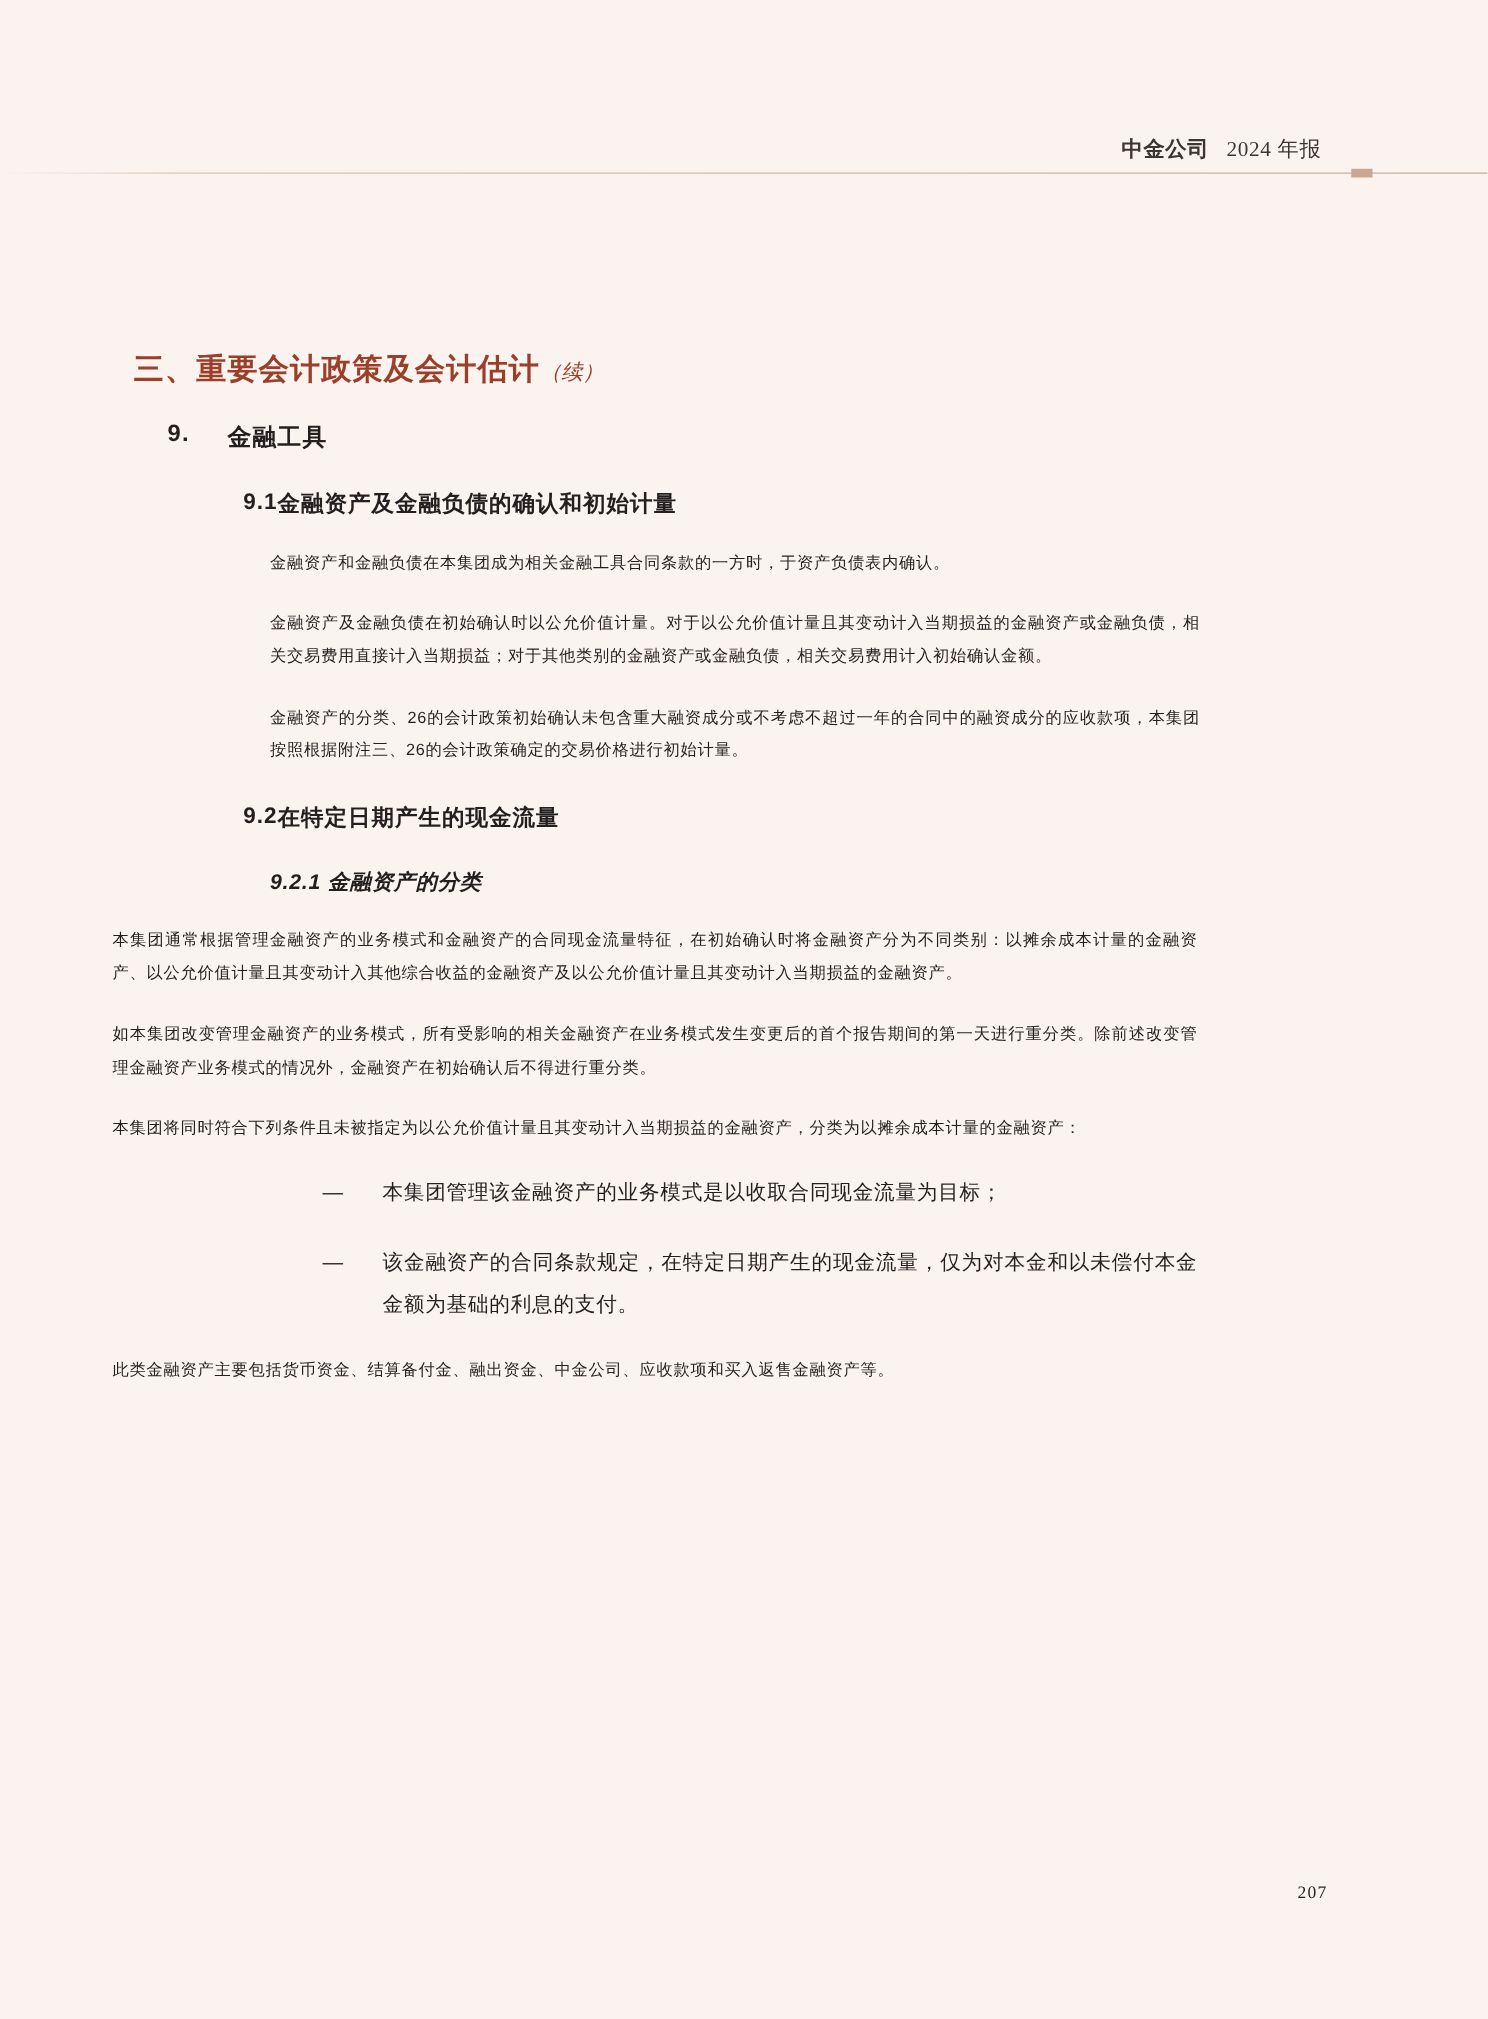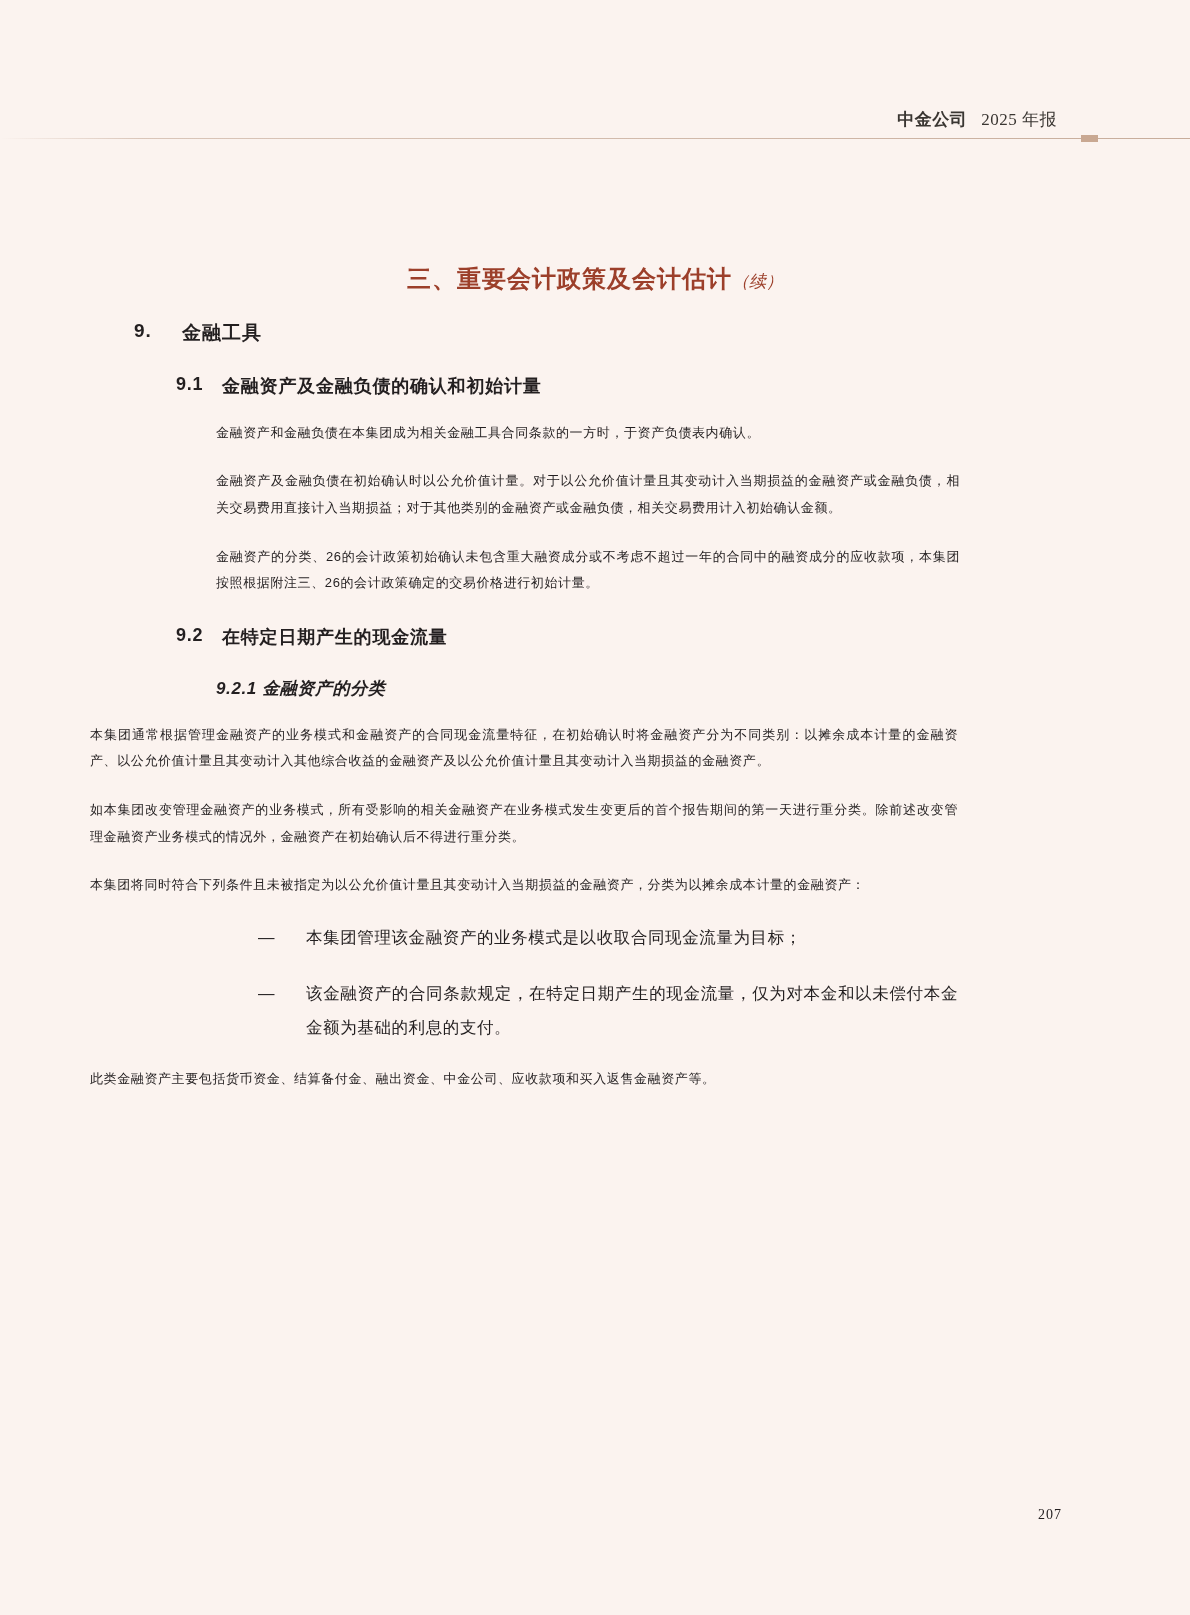--- a/index.html
+++ b/index.html
@@ -70,27 +70,26 @@
   
   .content {
     position: absolute;
     top: 262px;
     left: 0;
     right: 0;
     padding: 0 90px;
   }
 
   h1.section-title {
-    margin: 0;
+    margin: 17px;
     font-size: 24px;
     font-weight: bold;
     color: #9c3f2a;
     letter-spacing: 1px;
     line-height: 1.4;
-    text-align: center;
   }
   h1.section-title .cont {
     font-size: 17px;
     font-style: italic;
     font-weight: normal;
     letter-spacing: 0;
   }
 
   .lvl1 {
     margin-top: 24px;
@@ -105,20 +104,21 @@
     flex: none;
   }
 
   .lvl2 {
     margin-top: 28px;
     margin-left: 86px;
     display: flex;
     font-size: 18px;
     font-weight: bold;
     letter-spacing: 0.8px;
+    text-align: right;
   }
   .lvl2 .num {
     width: 46px;
     flex: none;
   }
 
   .lvl3 {
     margin-top: 28px;
     margin-left: 126px;
     font-size: 17px;
@@ -164,21 +164,21 @@
     letter-spacing: 1px;
   }
 </style>
 </head>
 <body>
 
 <div class="page">
 
   <div class="header">
     <div class="header-text">
-      <span class="hdr-company">中金公司</span><span class="hdr-year">2025 年报</span>
+      <span class="hdr-company">中金公司</span><span class="hdr-year">2024 年报</span>
     </div>
     <div class="header-rule"></div>
     <div class="header-tick"></div>
   </div>
 
   <div class="content">
 
     <h1 class="section-title">
       <span>三、重要会计政策及会计估计</span><span class="cont">（续）</span>
     </h1>

